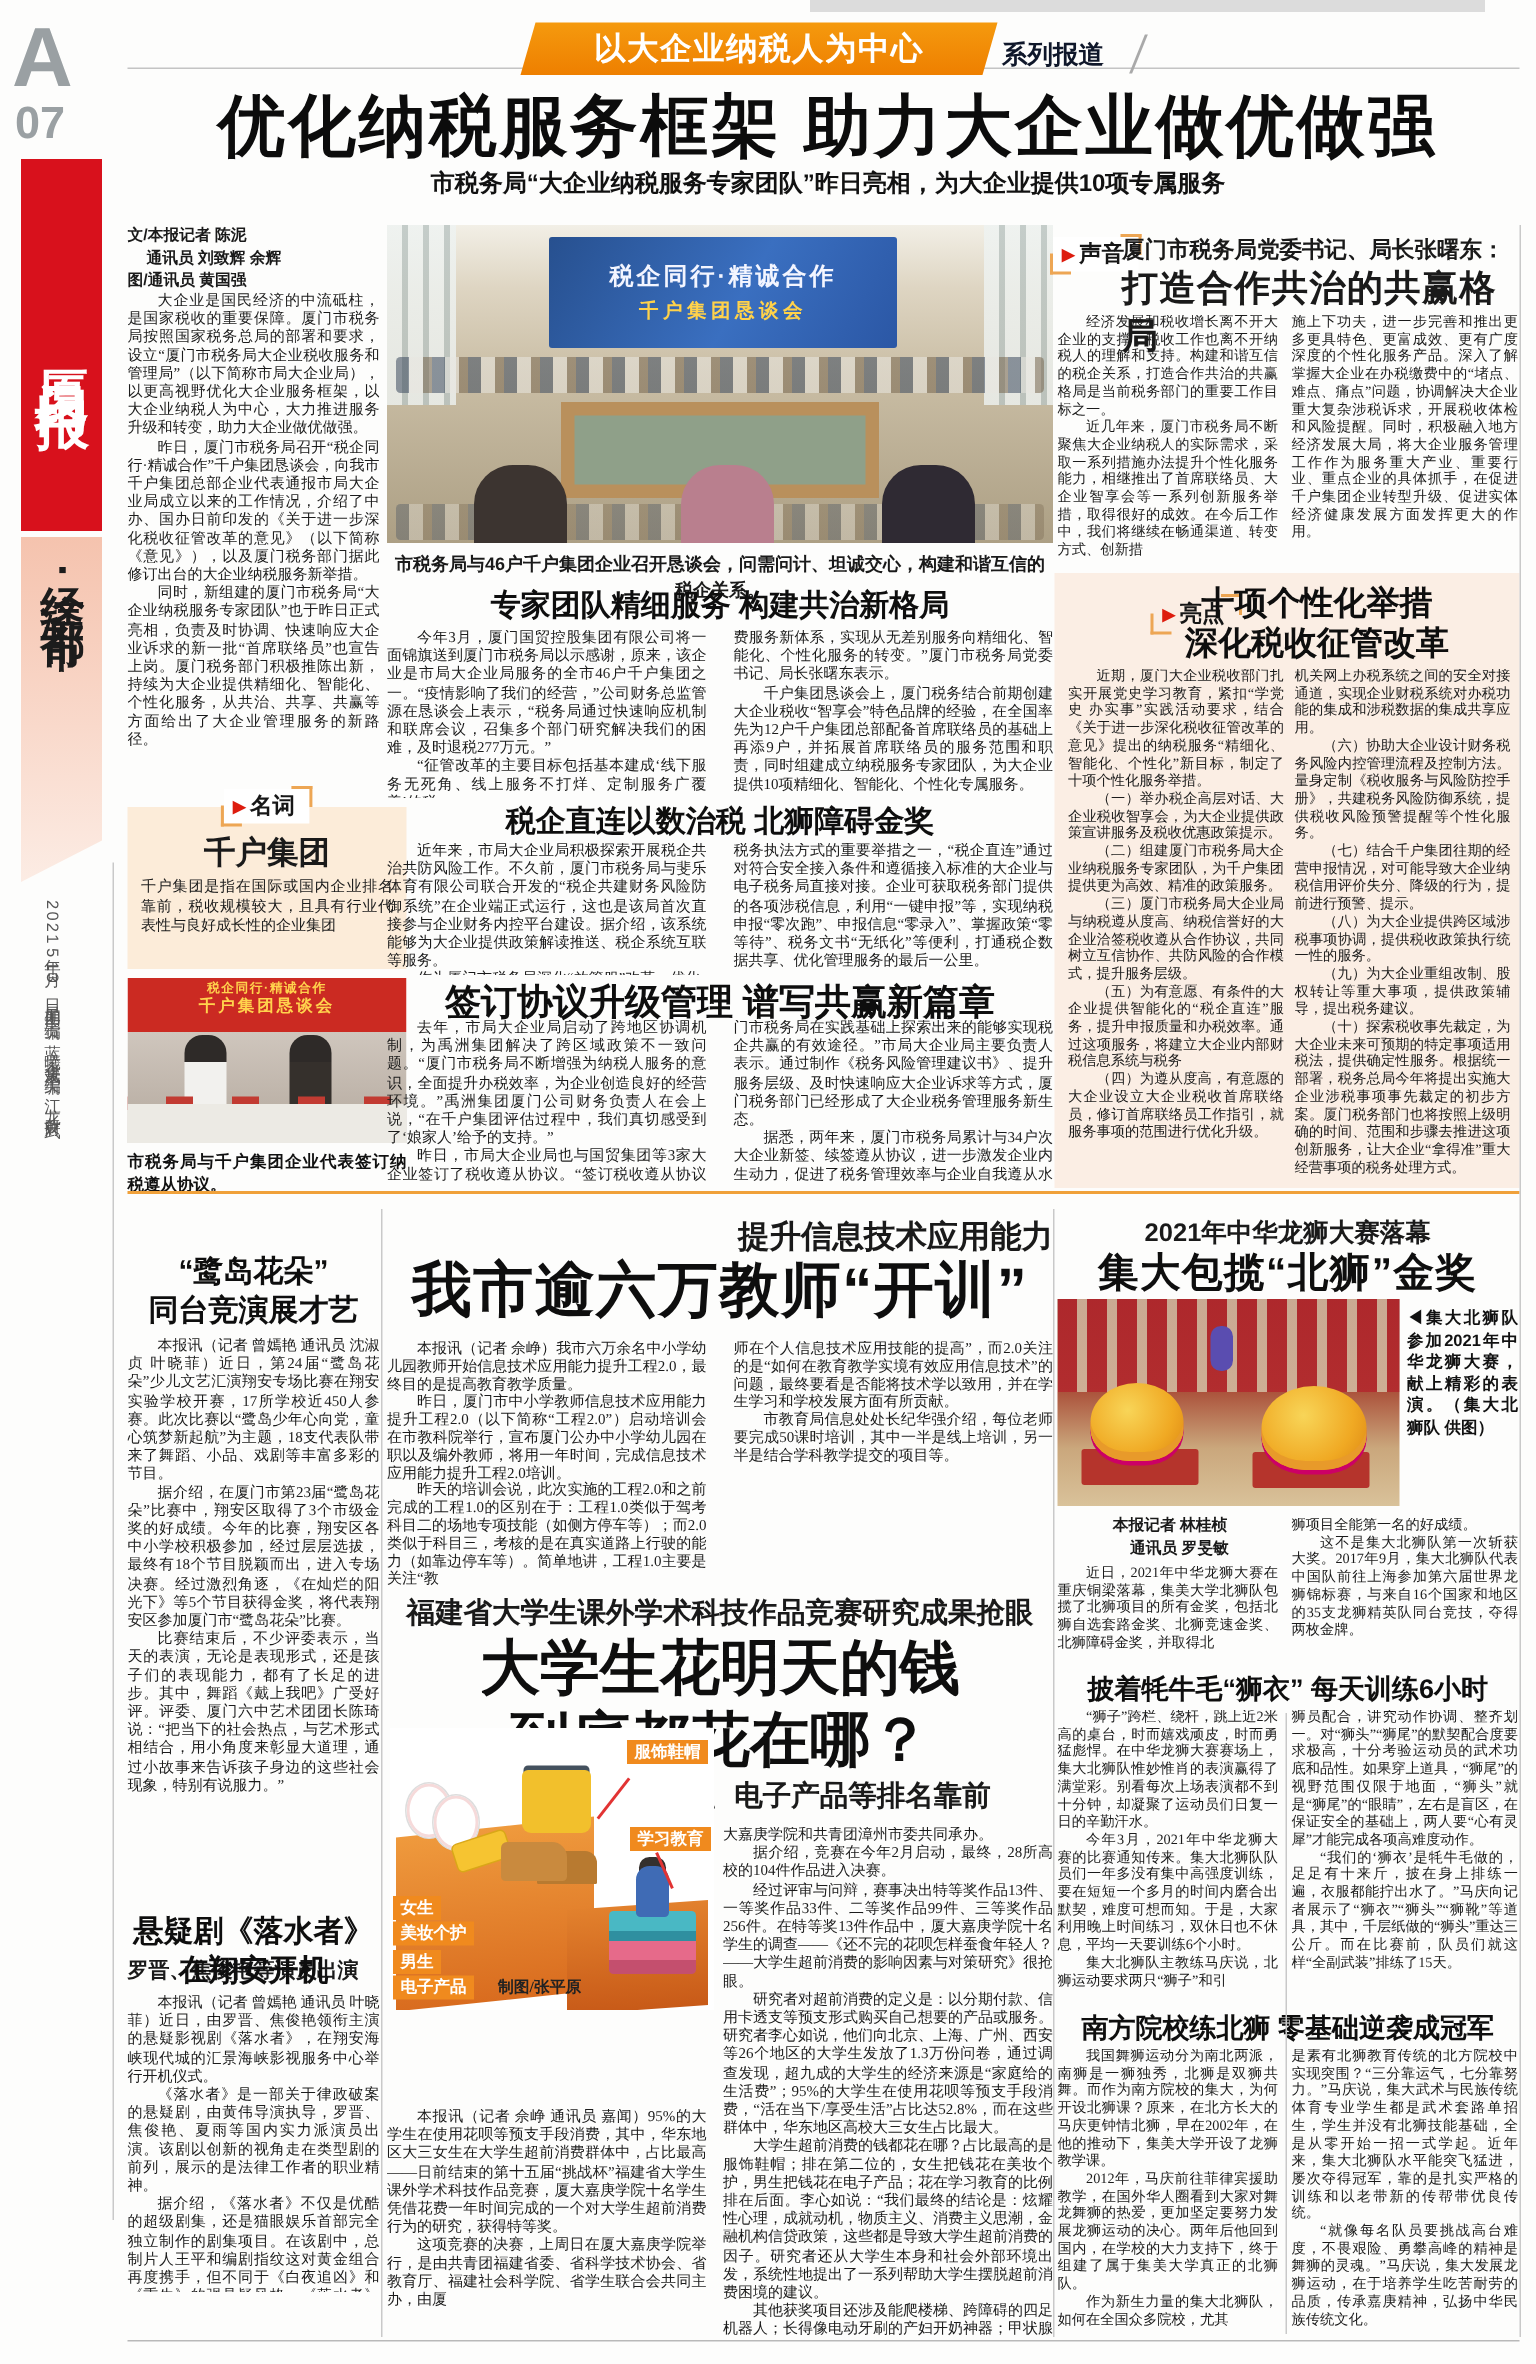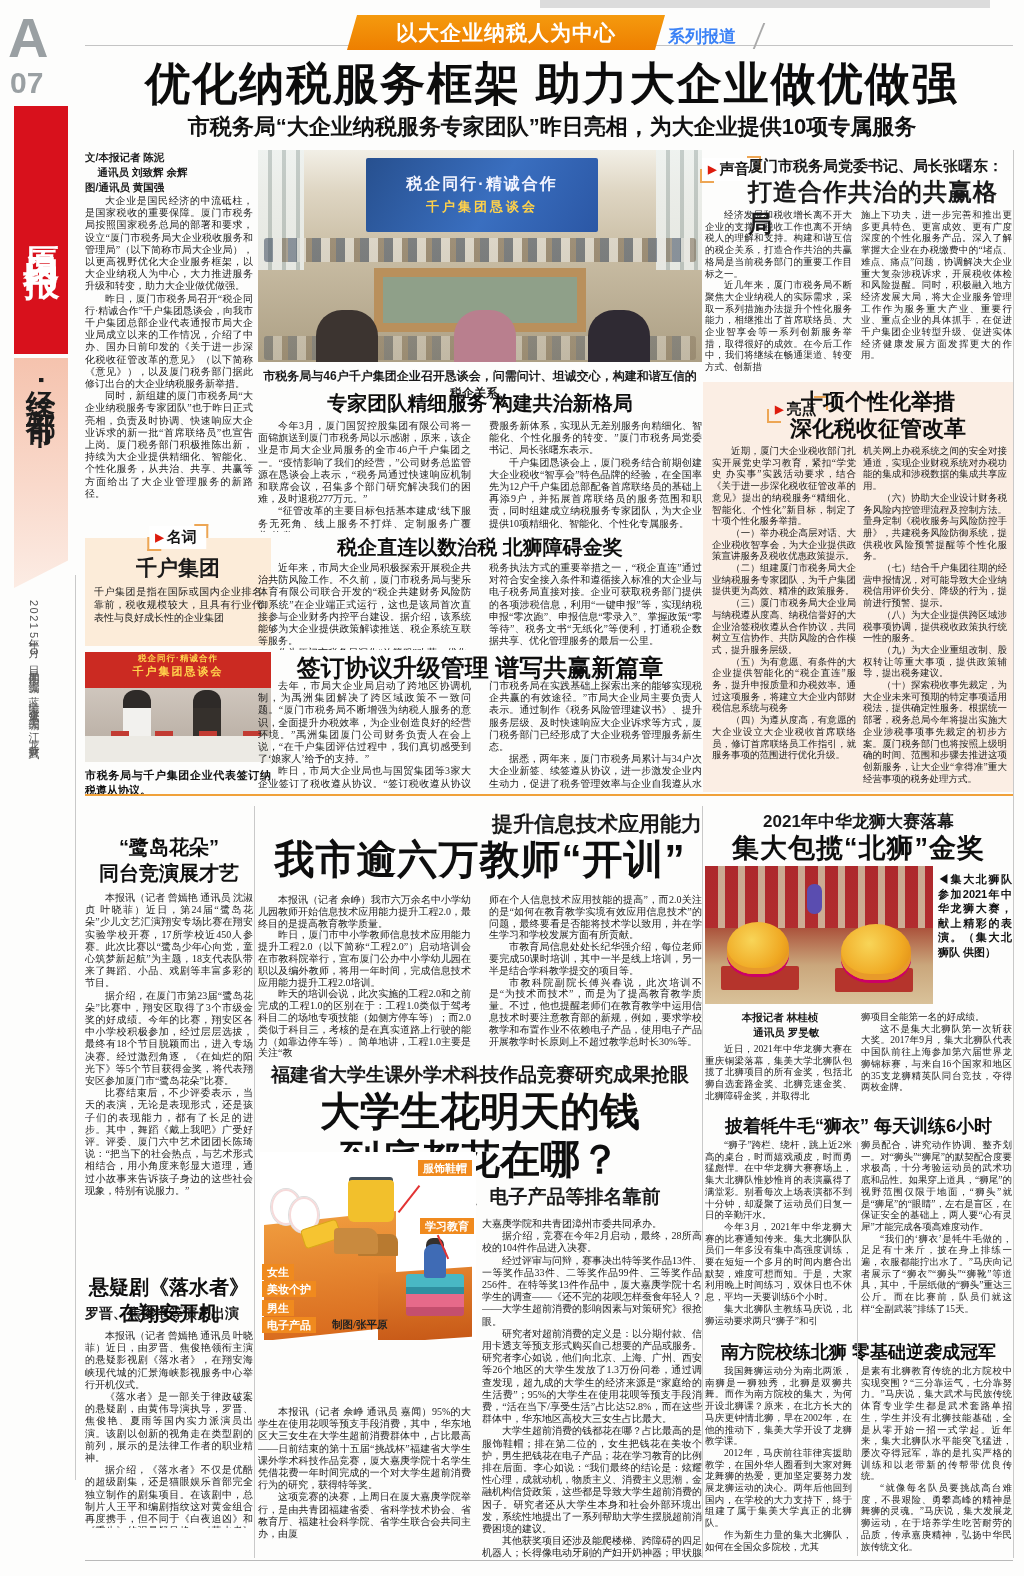--- a/index.html
+++ b/index.html
@@ -24,26 +24,26 @@
   .vrule{width:1px;background:#c9c9c9;}
   #rail-line{left:75px;top:575px;height:905px;}
   
   #topline{left:85px;top:45px;width:928px;height:1px;background:#c4c4c4;}
   #obanner{left:352px;top:15px;width:308px;height:35px;}
   #obanner .bg{position:absolute;inset:0;background:linear-gradient(180deg,#f59a0e,#ee7f00);
             transform:skewX(-16deg);}
   #obanner .tx{position:relative;display:block;text-align:center;line-height:35px;
             color:#fff;font-size:21px;font-weight:900;letter-spacing:1px;}
   #series{left:668px;top:22px;height:28px;display:flex;align-items:center;}
-  #series .tx{font-size:17px;font-weight:900;color:#3b82f6;}
+  #series .tx{font-size:17px;font-weight:900;color:#0f172a;}
   #series .slash{display:inline-block;width:12px;height:26px;border-right:2px solid #a9a9a9;
             transform:skewX(-22deg);margin-left:10px;}
   #headline{left:90px;top:54px;width:924px;text-align:center;font-size:45px;font-weight:900;
             letter-spacing:2px;color:#0c0c0c;}
-  #subhead{left:90px;top:112px;width:924px;text-align:center;font-size:22px;font-weight:700;color:#111;}
+  #subhead{left:90px;top:112px;width:924px;text-align:center;font-size:16px;font-weight:700;color:#111;}
   
   .tcol{font-family:"Liberation Serif",serif;font-size:10px;line-height:12.2px;
         color:#1b1b1b;text-align:justify;overflow:hidden;}
   .tcol p{margin:0;text-indent:2em;}
   .noindent p:first-child{text-indent:0;}
   .small-col{font-size:9.5px;line-height:11.7px;}
   .byline-list p{margin:0;text-indent:0;font-weight:700;font-family:"Liberation Sans",sans-serif;
         font-size:10.5px;line-height:15px;}
   .byline-list p:nth-child(2){text-indent:1.2em;}
   .cap{font-weight:700;font-size:11px;line-height:14.5px;text-align:justify;color:#111;}
@@ -357,21 +357,20 @@
 <div class="abs" id="te-kicker">提升信息技术应用能力</div>
 <div class="abs sec-title" id="te-head">我市逾六万教师“开训”</div>
 <div class="abs tcol" id="te-left">
     <p>本报讯（记者 佘峥）我市六万余名中小学幼儿园教师开始信息技术应用能力提升工程2.0，最终目的是提高教育教学质量。</p>
     <p>昨日，厦门市中小学教师信息技术应用能力提升工程2.0（以下简称“工程2.0”）启动培训会在市教科院举行，宣布厦门公办中小学幼儿园在职以及编外教师，将用一年时间，完成信息技术应用能力提升工程2.0培训。</p>
     <p>昨天的培训会说，此次实施的工程2.0和之前完成的工程1.0的区别在于：工程1.0类似于驾考科目二的场地专项技能（如侧方停车等）；而2.0类似于科目三，考核的是在真实道路上行驶的能力（如靠边停车等）。简单地讲，工程1.0主要是关注“教</p>
   </div>
 <div class="abs tcol noindent" id="te-right">
     <p>师在个人信息技术应用技能的提高”，而2.0关注的是“如何在教育教学实境有效应用信息技术”的问题，最终要看是否能将技术学以致用，并在学生学习和学校发展方面有所贡献。</p>
     <p>市教育局信息处处长纪华强介绍，每位老师要完成50课时培训，其中一半是线上培训，另一半是结合学科教学提交的项目等。</p>
-    <p>市教科院副院长傅兴春说，此次培训不是“为技术而技术”，而是为了提高教育教学质量。不过，他也提醒老师们在教育教学中运用信息技术时要注意教育部的新规，例如，要求学校教学和布置作业不依赖电子产品，使用电子产品开展教学时长原则上不超过教学总时长30%等。</p>
   </div>
 
 
 <div class="abs" id="sp-kicker">福建省大学生课外学术科技作品竞赛研究成果抢眼</div>
 <div class="abs sec-title" id="sp-t1">大学生花明天的钱</div>
 <div class="abs sec-title" id="sp-t2">到底都花在哪？</div>
 <div class="abs" id="sp-sub">服饰鞋帽、美妆个护、电子产品等排名靠前</div>
 
 <div class="abs" id="sp-illus">
   <div class="il-step1"></div>

